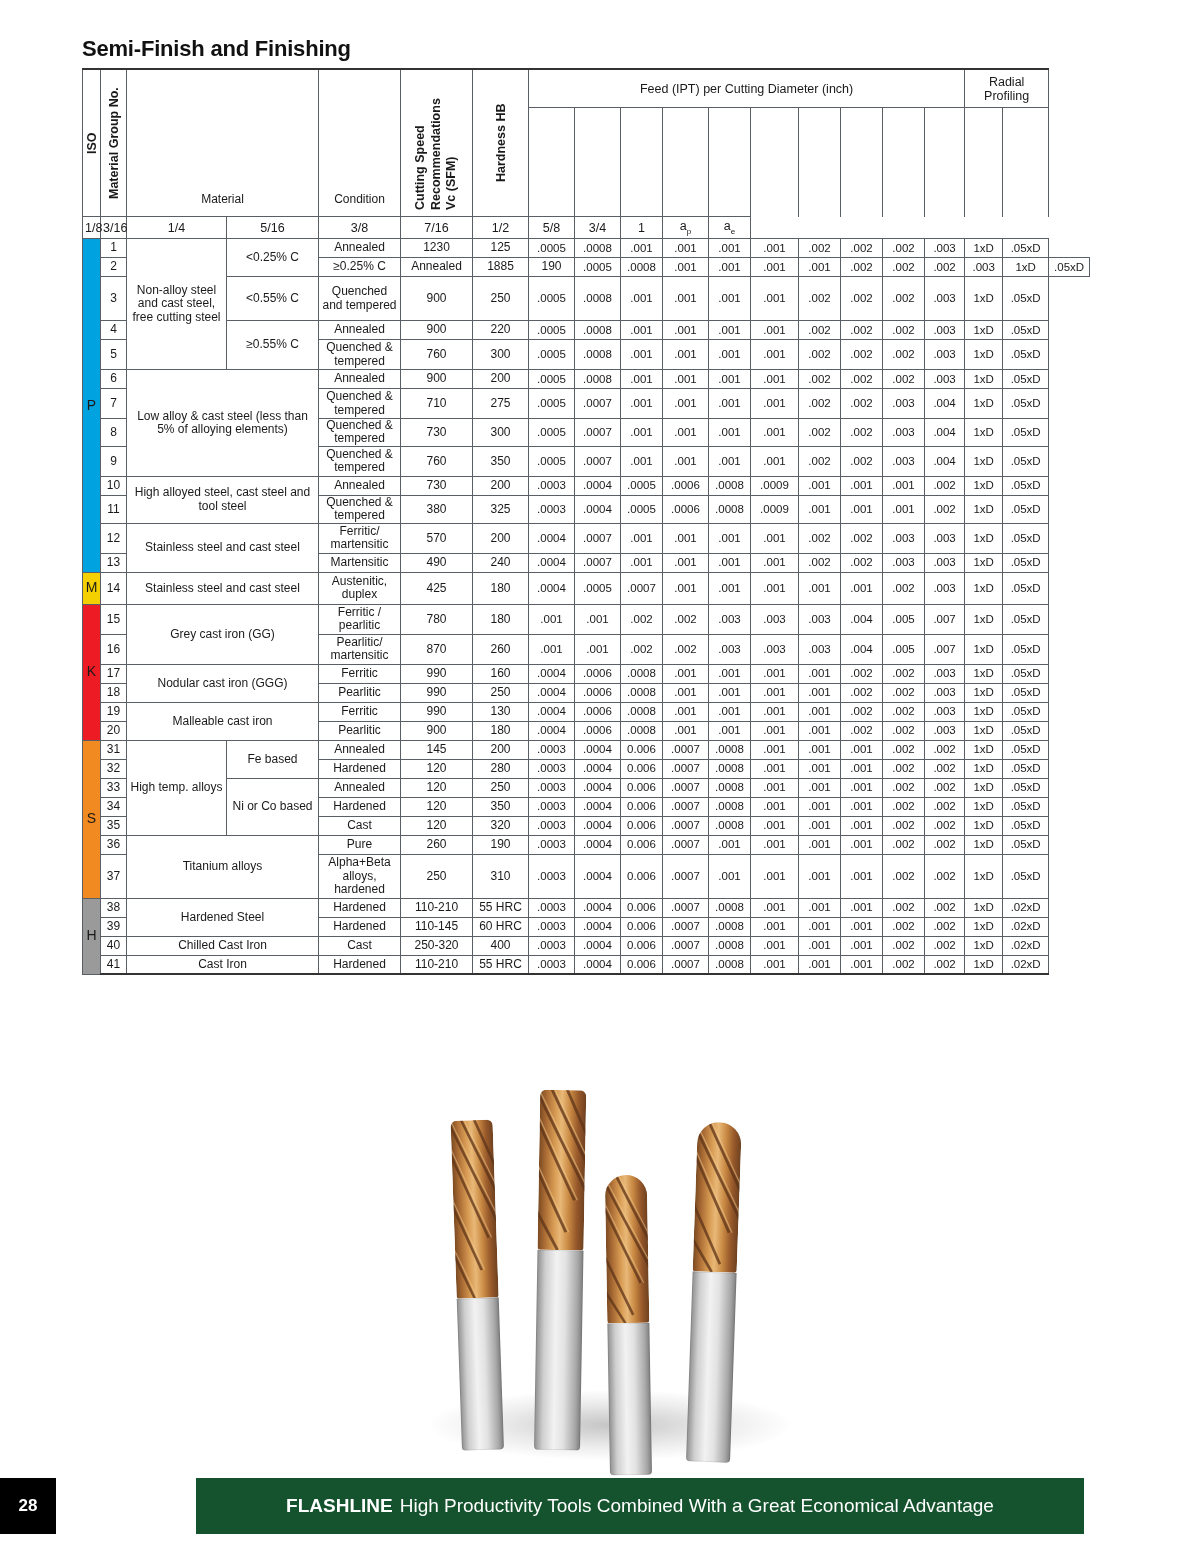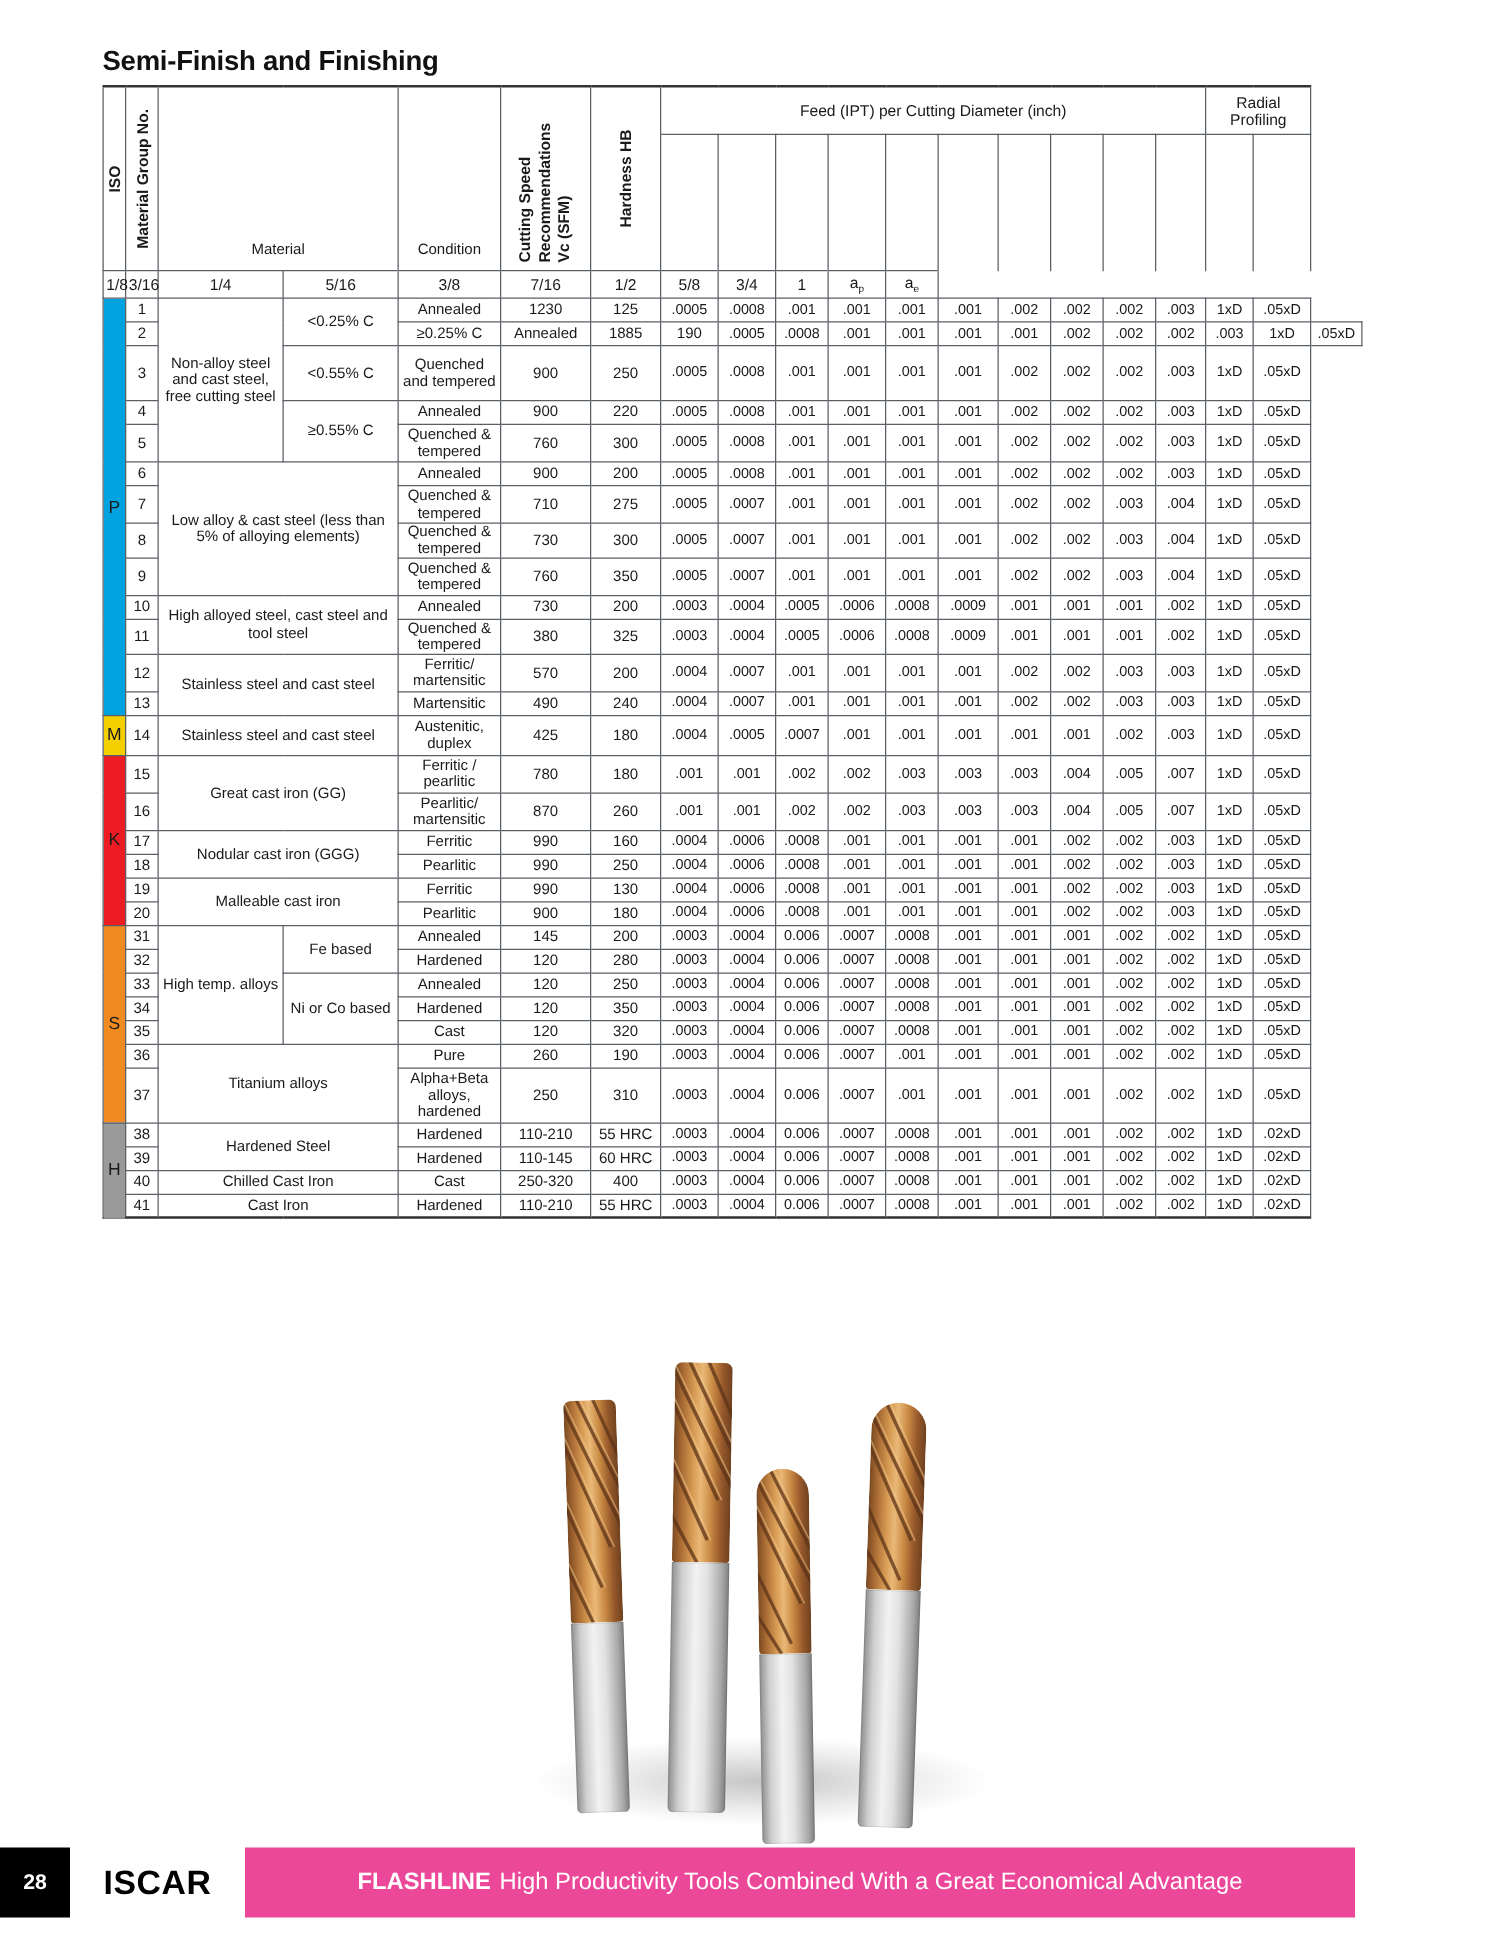--- a/index.html
+++ b/index.html
@@ -131,21 +131,21 @@
     font-size:17px; font-weight:bold;
   }
   .footer-logo {
     position:absolute; left:56px; top:0; width:140px; height:56px;
     background:#fff; color:#000;
     display:flex; align-items:center; justify-content:center;
     font-size:27px; font-weight:bold; letter-spacing:0.5px;
   }
   .footer-strip {
     position:absolute; left:196px; top:0; width:888px; height:56px;
-    background:#ec4899; color:#fff;
+    background:#14532d; color:#fff;
     display:flex; align-items:center; justify-content:center;
     font-size:19px;
   }
   .footer-strip b { font-weight:bold; margin-right:7px; }
 </style>
 </head>
 <body>
 
 <div class="page-title">Semi-Finish and Finishing</div>
 
@@ -491,21 +491,21 @@
           <td class="feed">.001</td>
           <td class="feed">.001</td>
           <td class="feed">.002</td>
           <td class="feed">.003</td>
           <td class="rad">1xD</td>
           <td class="rad">.05xD</td>
         </tr>
         <tr class="band-K">
           <td class="iso-cell iso-K" rowspan="6">K</td>
           <td class="grp-no" style="height: 30px;">15</td>
-          <td class="mat-name" rowspan="2" colspan="2">Great cast iron (GG)</td>
+          <td class="mat-name" rowspan="2" colspan="2">Grey cast iron (GG)</td>
           <td class="num">Ferritic / pearlitic</td>
           <td class="num">780</td>
           <td class="num">180</td>
           <td class="feed">.001</td>
           <td class="feed">.001</td>
           <td class="feed">.002</td>
           <td class="feed">.002</td>
           <td class="feed">.003</td>
           <td class="feed">.003</td>
           <td class="feed">.003</td>
@@ -906,18 +906,17 @@
           <path d="M12 -4 L60 92"></path>
         </g>
       </svg>
     </div>
     <div class="shank" style="top:150px;width:44px;height:190px;"></div>
   </div>
 </div>
 
 <div class="footer">
   <div class="footer-pagebox">28</div>
-  <div class="footer-logo">ISCAR</div>
   <div class="footer-strip">
     <b>FLASHLINE</b>
     <span>High Productivity Tools Combined With a Great Economical Advantage</span>
   </div>
 </div>
 
 </body></html>

